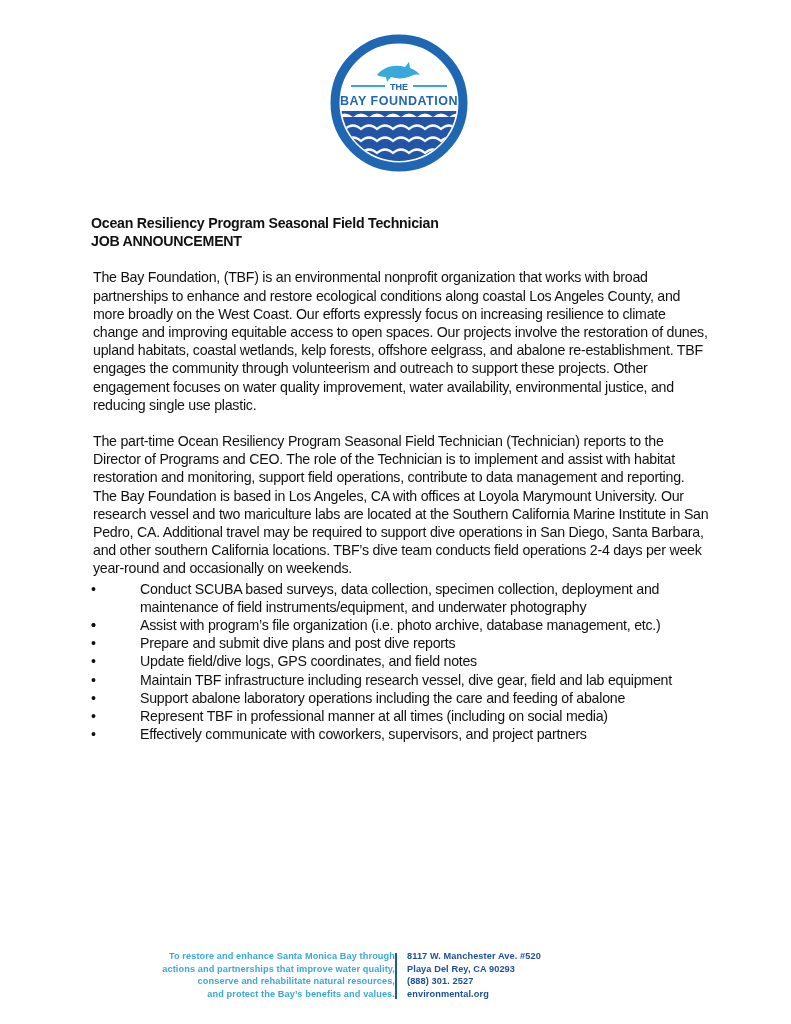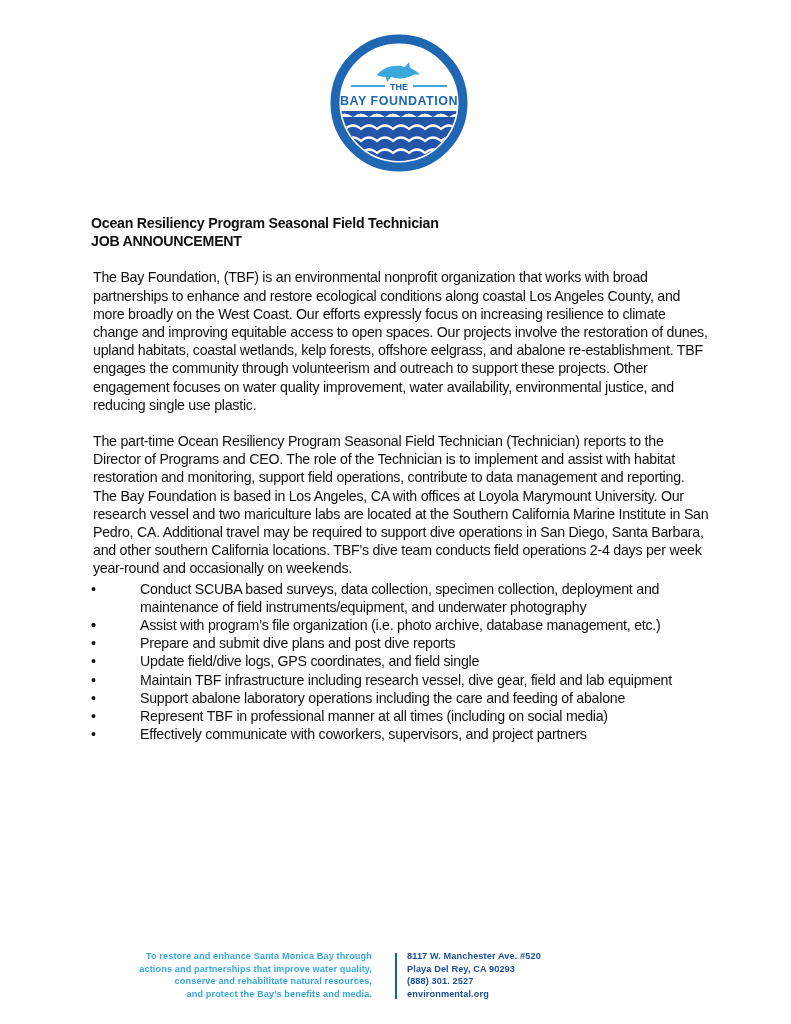--- a/index.html
+++ b/index.html
@@ -10,21 +10,21 @@
              font-size: 14.2px; line-height: 18.2px; letter-spacing: -0.25px; }
   .heading { font-weight: bold; margin: 0; }
   p { margin: 2px; }
   .para { margin-top: 18px; }
   .resp-title { margin-top: 18px; }
   ul.resp { list-style: none; margin: 0; padding: 0; }
   ul.resp li { position: relative; padding-left: 49px; }
   ul.resp li .bullet { position: absolute; left: 0; top: 0; }
   .footer { position: absolute; left: 100px; top: 950px; width: 480px; height: 55px;
             font-size: 9.2px; line-height: 12.5px; font-weight: bold; letter-spacing: 0.1px; }
-  .footer-left { position: absolute; right: 208px; top: 0; text-align: right; color: #3aa8dd; white-space: nowrap; margin-left: 6px; }
+  .footer-left { position: absolute; right: 185px; top: 0; text-align: right; color: #3aa8dd; white-space: nowrap; margin-left: 6px; }
   .footer-divider { position: absolute; left: 295px; top: 3px; width: 1.5px; height: 46px; background: #1c5aa8; }
   .footer-right { position: absolute; left: 307px; top: 0; color: #1c4f9a; white-space: nowrap; }
 </style>
 </head>
 <body>
 
 <div class="logo">
   <svg width="140" height="140" viewBox="0 0 140 140">
     <defs>
       <clipPath id="inner">
@@ -52,34 +52,34 @@
   <p class="heading">JOB ANNOUNCEMENT</p>
 
   <p class="para">The Bay Foundation, (TBF) is an environmental nonprofit organization that works with broad partnerships to enhance and restore ecological conditions along coastal Los Angeles County, and more broadly on the West Coast. Our efforts expressly focus on increasing resilience to climate change and improving equitable access to open spaces. Our projects involve the restoration of dunes, upland habitats, coastal wetlands, kelp forests, offshore eelgrass, and abalone re-establishment. TBF engages the community through volunteerism and outreach to support these projects. Other engagement focuses on water quality improvement, water availability, environmental justice, and reducing single use plastic.</p>
   <p class="para">The part-time Ocean Resiliency Program Seasonal Field Technician (Technician) reports to the Director of Programs and CEO. The role of the Technician is to implement and assist with habitat restoration and monitoring, support field operations, contribute to data management and reporting.  The Bay Foundation is based in Los Angeles, CA with offices at Loyola Marymount University. Our research vessel and two mariculture labs are located at the Southern California Marine Institute in San Pedro, CA. Additional travel may be required to support dive operations in San Diego, Santa Barbara, and other southern California locations. TBF’s dive team conducts field operations 2-4 days per week year-round and occasionally on weekends.</p>
 
   <ul class="resp">
     <li><span class="bullet">•</span><span>Conduct SCUBA based surveys, data collection, specimen collection, deployment and maintenance of field instruments/equipment, and underwater photography</span></li>
     <li><span class="bullet">•</span></li>
     <li><span class="bullet">•</span><span>Assist with program’s file organization (i.e. photo archive, database management, etc.)</span></li>
     <li><span class="bullet">•</span><span>Prepare and submit dive plans and post dive reports</span></li>
-    <li><span class="bullet">•</span><span>Update field/dive logs, GPS coordinates, and field single</span></li>
+    <li><span class="bullet">•</span><span>Update field/dive logs, GPS coordinates, and field notes</span></li>
     <li><span class="bullet">•</span><span>Maintain TBF infrastructure including research vessel, dive gear, field and lab equipment</span></li>
     <li><span class="bullet">•</span><span>Support abalone laboratory operations including the care and feeding of abalone</span></li>
     <li><span class="bullet">•</span><span>Represent TBF in professional manner at all times (including on social media)</span></li>
     <li><span class="bullet">•</span><span>Effectively communicate with coworkers, supervisors, and project partners</span></li>
   </ul>
 </div>
 
 <div class="footer">
   <div class="footer-left">
     <div>To restore and enhance Santa Monica Bay through</div>
     <div>actions and partnerships that improve water quality,</div>
     <div>conserve and rehabilitate natural resources,</div>
-    <div>and protect the Bay’s benefits and media.</div>
+    <div>and protect the Bay’s benefits and values.</div>
   </div>
   <div class="footer-divider"></div>
   <div class="footer-right">
     <div>8117 W. Manchester Ave. #520</div>
     <div>Playa Del Rey, CA 90293</div>
     <div>(888) 301. 2527</div>
     <div>environmental.org</div>
   </div>
 </div>
 

